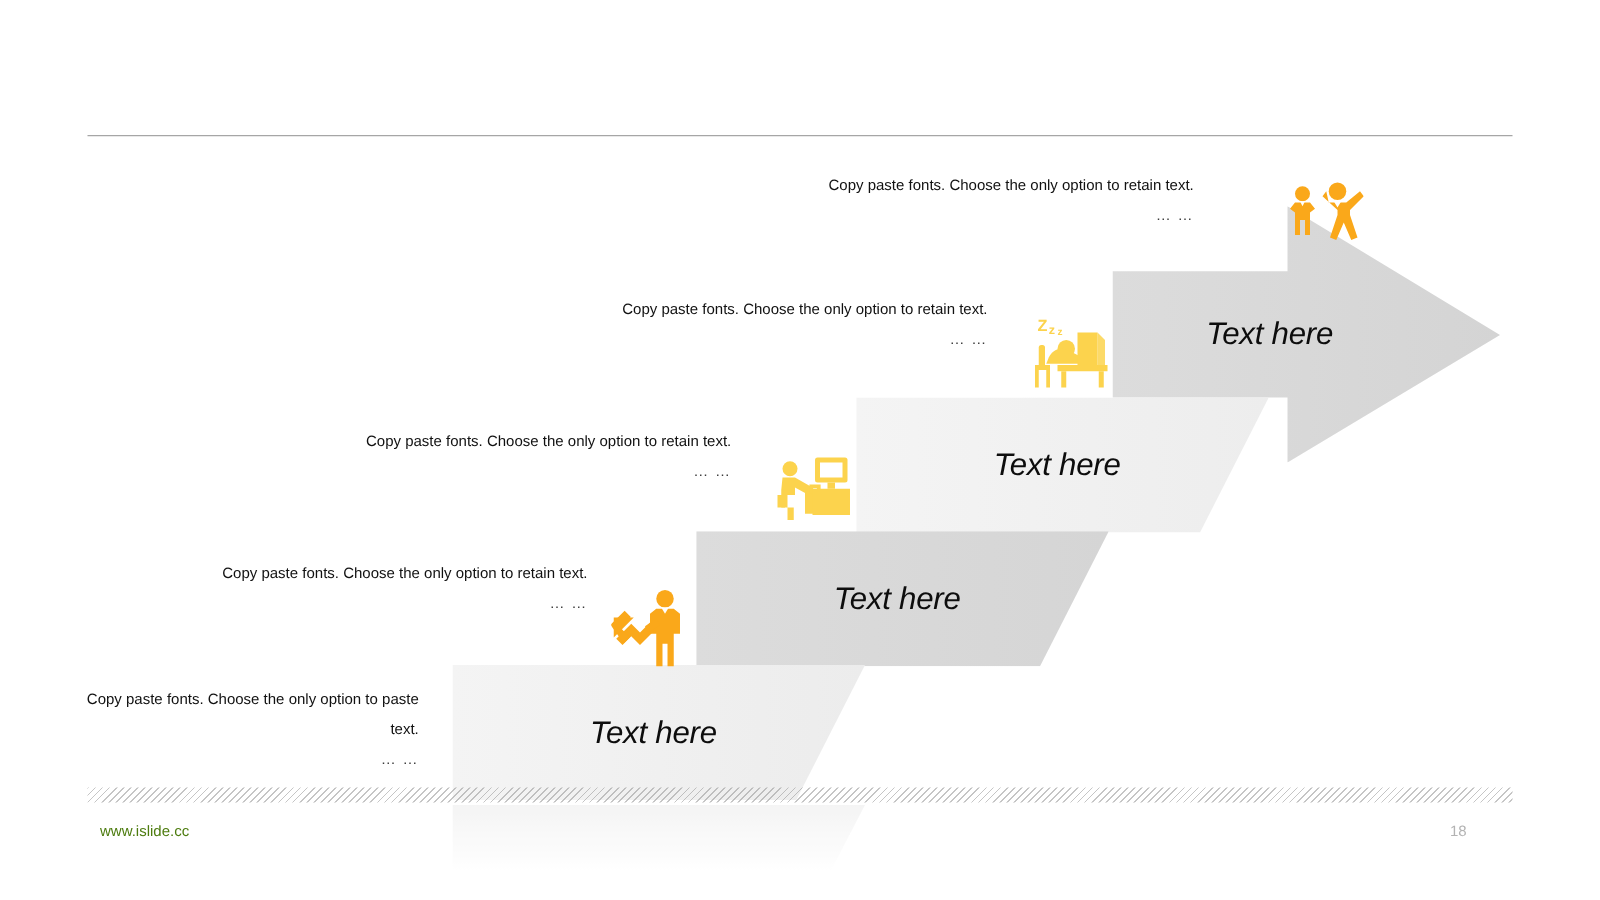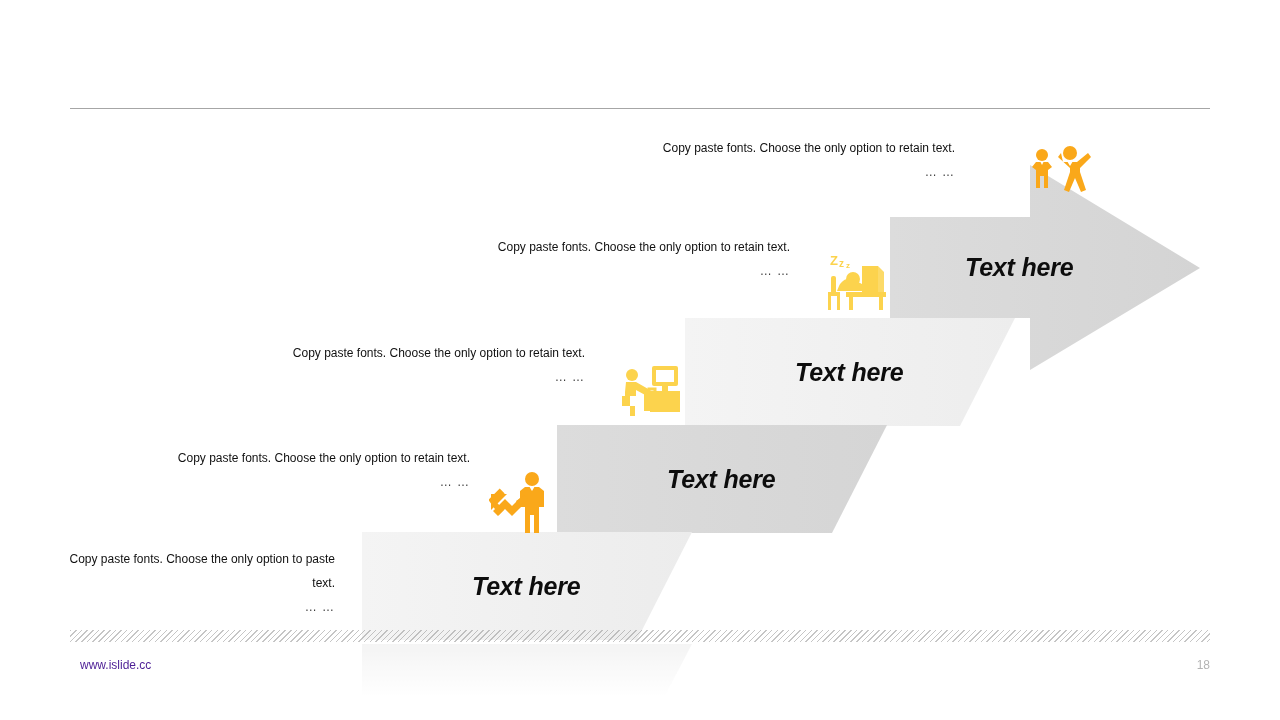--- a/index.html
+++ b/index.html
@@ -41,21 +41,21 @@
     align-items: center;
     box-sizing: border-box;
   }
   .bar-shape {
     position: absolute;
     inset: 0;
   }
   .bar-label {
     position: relative;
     font-style: italic;
-    font-weight: bold;
+    font-weight: normal;
     font-size: 25px;
     letter-spacing: -0.2px;
     color: #0d0d0d;
     white-space: nowrap;
   }
 
   
   #bar-1 { left: 890px; top: 165px;  width: 310px; height: 205px; }
   #bar-2 { left: 685px; top: 318px;  width: 330px; height: 108px; }
   #bar-3 { left: 557px; top: 425px;  width: 330px; height: 108px; }
@@ -107,28 +107,28 @@
         rgba(150,150,150,0.55) 0px,
         rgba(150,150,150,0.55) 1px,
         rgba(255,255,255,0) 1px,
         rgba(255,255,255,0) 4px);
   }
   .footer-url {
     position: absolute;
     left: 80px;
     top: 658px;
     font-size: 12px;
-    color: #4c1d95;
+    color: #4d7c0f;
   }
   .footer-page {
     position: absolute;
     left: 1160px;
     top: 658px;
     width: 50px;
-    text-align: right;
+    text-align: left;
     font-size: 12px;
     color: #b3b3b3;
   }
 
   
   .reflection {
     position: absolute;
     left: 362px;
     top: 644px;
     width: 330px;

